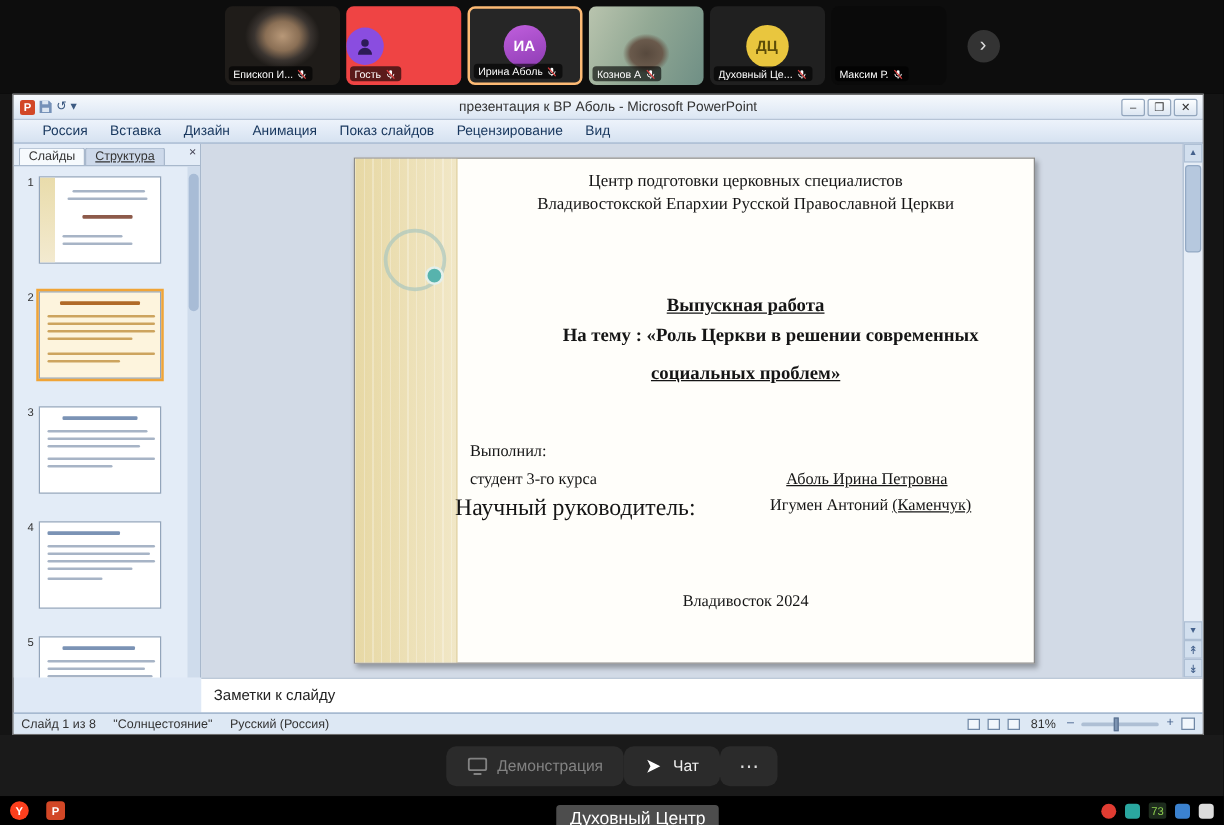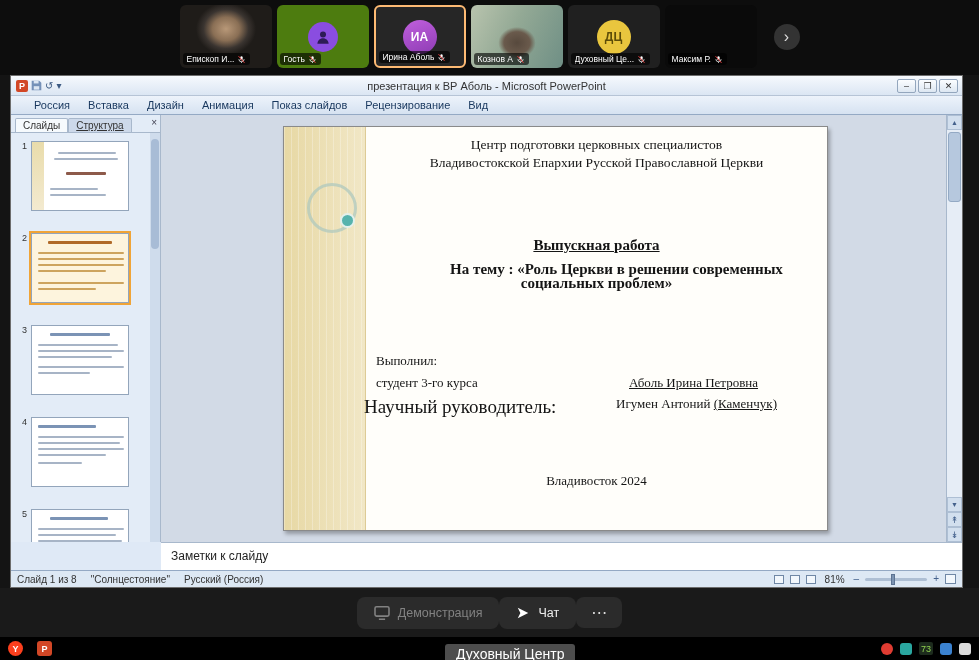--- a/index.html
+++ b/index.html
@@ -8,21 +8,21 @@
   .stage { position:relative; width:979px; height:660px; background:#000; }
 
   
   .top-strip { position:absolute; left:0; top:0; width:100%; height:75px; background:#0d0d0d;
                display:flex; align-items:flex-start; justify-content:center; }
   .tiles { display:flex; gap:5px; margin-top:5px; align-items:center; }
   .tile { position:relative; width:92px; height:63px; border-radius:6px; overflow:hidden;
           background:#1d1d1d; flex:none; }
   .tile.active { border:2px solid #fdba74; }
   .t1 { background: radial-gradient(ellipse 30px 26px at 50% 38%, #b89878 0%, #8a6f55 45%, #3a3430 75%, #1f1c19 100%); }
-  .t2 { background:#4d7c0f; display:flex; align-items:center; justify-content:center; }
+  .t2 { background:#ef4444; display:flex; align-items:center; justify-content:flex-start; }
   .t3 { background:#262626; display:flex; align-items:center; justify-content:center; }
   .t4 { background: radial-gradient(ellipse 26px 22px at 50% 60%, #57493d 0%, #6a5a4c 50%, rgba(0,0,0,0) 72%),
                     linear-gradient(115deg,#b9c4ae 0%, #93a995 45%, #6f8f85 100%); }
   .t5 { background:#202020; display:flex; align-items:center; justify-content:center; }
   .t6 { background:#0a0a0a; }
   .avatar-circle { width:30px; height:30px; border-radius:50%; background:#8a4de0;
                    display:flex; align-items:center; justify-content:center; }
   .initials-circle { width:34px; height:34px; border-radius:50%; color:#fff; font-weight:bold;
                      font-size:12px; display:flex; align-items:center; justify-content:center; }
   .ic-purple { background:linear-gradient(160deg,#c05fdd,#8e3cb4); }
@@ -119,21 +119,21 @@
   .band::before { content:""; position:absolute; left:23px; top:56px; width:44px; height:44px;
                   border:3px solid rgba(175,200,190,.75); border-radius:50%; }
   .band::after { content:""; position:absolute; left:56px; top:86px; width:11px; height:11px;
                  background:#57b3ad; border:2px solid #e4f0ec; border-radius:50%; }
   .slide .stx { position:absolute; font-family:"Liberation Serif", serif; color:#151515; }
   .ctr { left:82px; right:0; text-align:center; }
   .sl-h1 { top:10px; font-size:13.5px; }
   .sl-h2 { top:28px; font-size:13.5px; }
   .sl-title { top:110px; font-size:15px; font-weight:bold; text-decoration:underline; color:#7d2a1b; }
   .sl-topic1 { top:134px; font-size:15px; font-weight:bold; color:#7d2a1b;padding-left:40px; }
-  .sl-topic2 { top:148px; font-size:15px; font-weight:bold; color:#7d2a1b; }
+  .sl-topic2 { top:164px; font-size:15px; font-weight:bold; color:#7d2a1b;text-decoration:underline; }
   .sl-by  { left:92px; top:226px; font-size:13px; }
   .sl-r1l { left:92px; top:248px; font-size:13px; }
   .sl-r1r { left:345px; top:248px; font-size:13px; text-decoration:underline; }
   .sl-r2l { left:80px; top:269px; font-size:19px; }
   .sl-r2r { left:332px; top:269px; font-size:13px; }
   .sl-r2r .und { text-decoration:underline; }
   .sl-city { top:346px; font-size:13px; }
 
   
   .vscroll { position:absolute; right:0; top:39px; bottom:45px; width:16px; background:#e6edf6;

